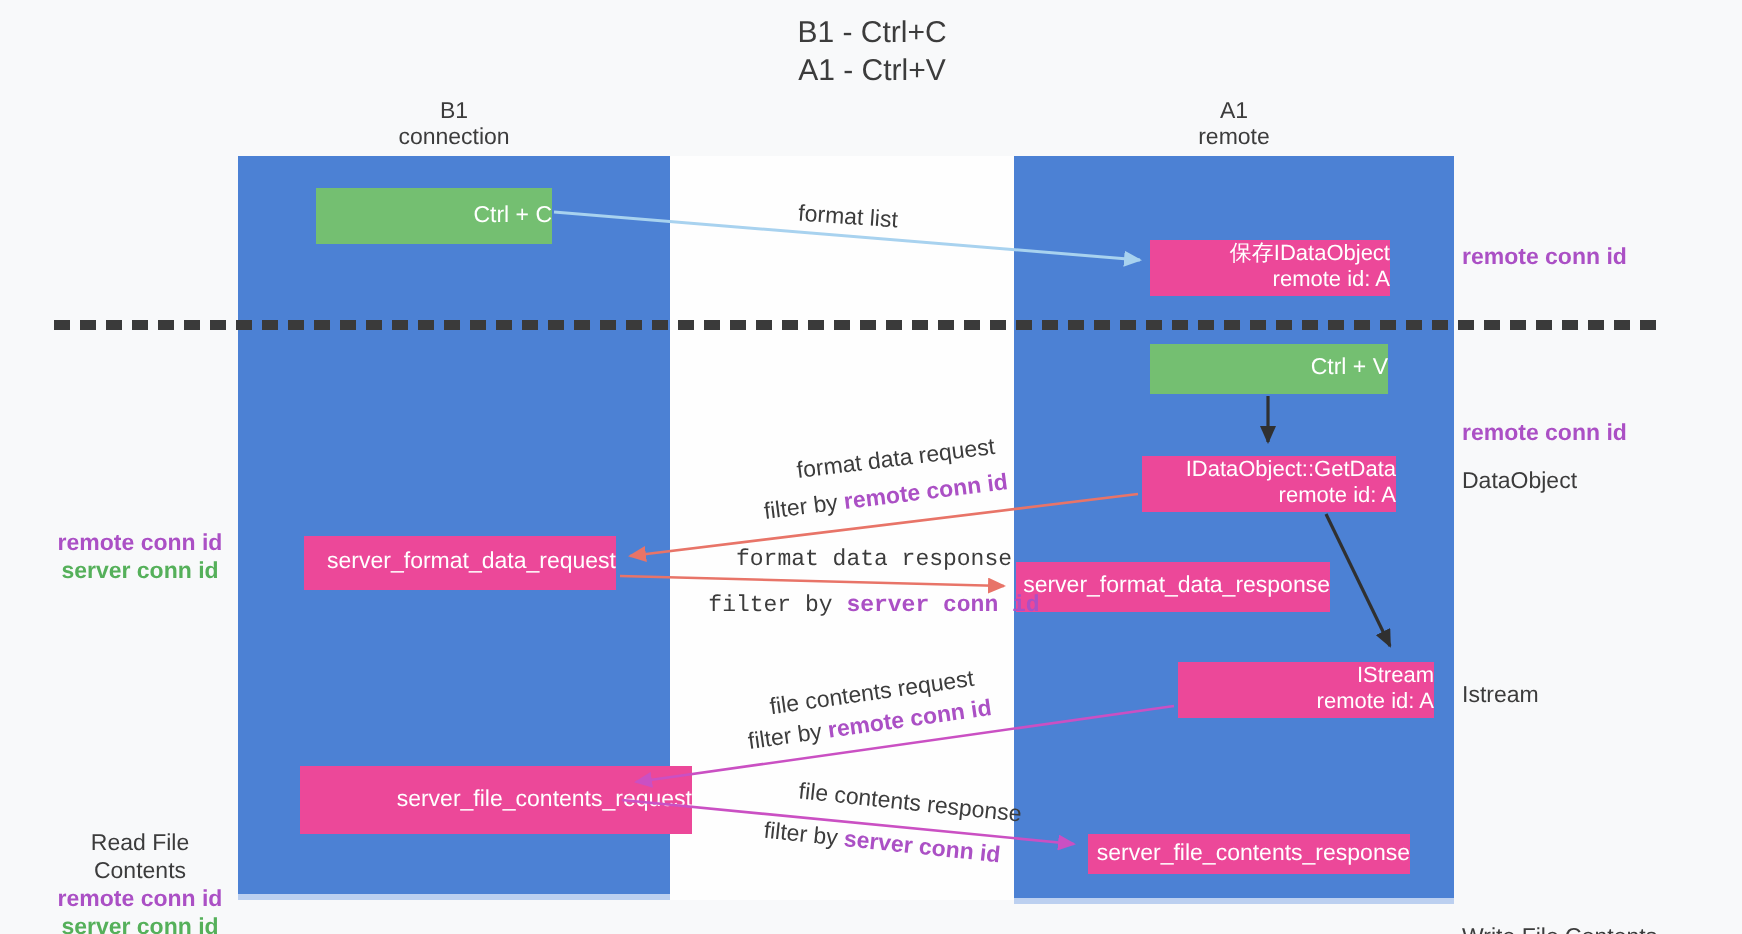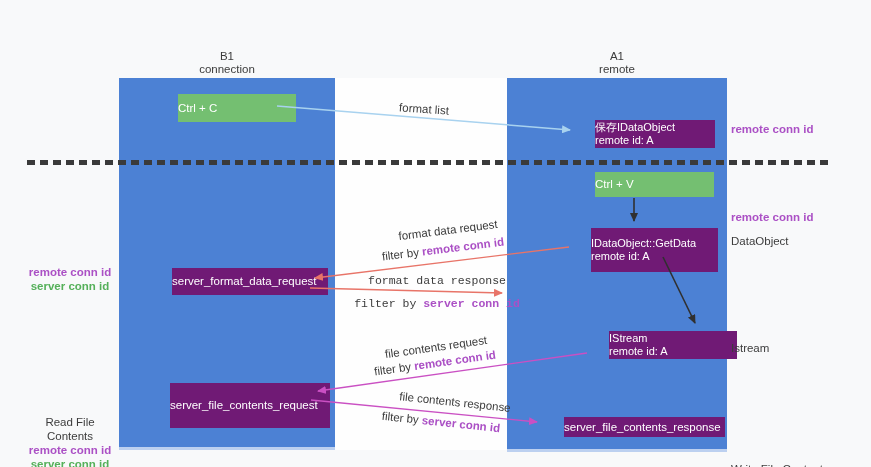--- a/index.html
+++ b/index.html
@@ -11,51 +11,55 @@
     font-size:15px;line-height:19px;color:#3c3c3c;}
   .lane-header{position:absolute;text-align:center;font-size:11.5px;line-height:13px;color:#3c3c3c;}
   .hdr-left{left:167px;top:50px;width:120px;}
   .hdr-right{left:557px;top:50px;width:120px;}
   .gapstrip{position:absolute;left:335px;top:78px;width:172px;height:372px;background:#fefefe;}
   .lane{position:absolute;top:78px;background:#4c81d4;border-bottom:3px solid #bcd0f0;}
   .lane-b1{left:119px;width:216px;height:369px;}
   .lane-a1{left:507px;width:220px;height:371px;}
   .dashline{position:absolute;left:27px;top:160px;width:806px;height:5px;z-index:6;
     background:repeating-linear-gradient(90deg,#3a3a3a 0 8px,transparent 8px 13px);}
-  .node{position:absolute;display:flex;flex-direction:column;align-items:flex-start;justify-content:center;
-    color:#fff;text-align:center;font-size:11.5px;line-height:13px;z-index:4;margin-left:20px;}
-  .orange{background:#701a75;}
+  .node{position:absolute;display:flex;flex-direction:column;align-items:flex-end;justify-content:center;
+    color:#fff;text-align:center;font-size:11.5px;line-height:13px;z-index:4;}
+  .orange{background:#ec4899;}
   .green{background:#74bf71;}
   .n-ctrl-c{left:158px;top:94px;width:118px;height:28px;}
   .n-save{left:575px;top:120px;width:120px;height:28px;font-size:11px;}
   .n-ctrl-v{left:575px;top:172px;width:119px;height:25px;}
-  .n-getdata{left:571px;top:228px;width:127px;height:44px;font-size:11px;}
+  .n-getdata{left:571px;top:228px;width:127px;height:28px;font-size:11px;}
   .n-freq{left:152px;top:268px;width:156px;height:27px;}
   .n-fresp{left:508px;top:281px;width:157px;height:25px;}
   .n-istream{left:589px;top:331px;width:128px;height:28px;font-size:11px;}
-  .n-fcreq{left:150px;top:383px;width:160px;height:45px;}
+  .n-fcreq{left:150px;top:383px;width:160px;height:34px;padding-left:36px;}
   .n-fcresp{left:544px;top:417px;width:161px;height:20px;}
   .svglayer{position:absolute;left:0;top:0;z-index:5;pointer-events:none;}
   .elabel{position:absolute;font-size:11.5px;color:#3c3c3c;white-space:nowrap;z-index:7;}
   .center{transform:translate(-50%,-50%);font-family:Liberation Mono, monospace;}
   .r4{transform:translate(-50%,-50%) rotate(4deg);}
   .rm7{transform:translate(-50%,-50%) rotate(-7deg);}
   .rm8{transform:translate(-50%,-50%) rotate(-8deg);}
   .r6{transform:translate(-50%,-50%) rotate(6deg);}
   .conn-purple{color:#ab50c5;font-weight:bold;}
   .conn-green{color:#55b05a;font-weight:bold;}
   .ann{position:absolute;font-size:11.5px;white-space:nowrap;z-index:7;}
   .ann-dark{color:#3c3c3c;}
   .leftblock{position:absolute;left:22px;width:96px;text-align:center;line-height:14px;font-size:11.5px;z-index:7;}
 </style>
 </head>
 <body>
 
 <div class="canvas">
 
+  <div class="title">
+    <div>B1 - Ctrl+C</div>
+    <div>A1 - Ctrl+V</div>
+  </div>
 
   <div class="lane-header hdr-left">
     <div>B1</div>
     <div>connection</div>
   </div>
   <div class="lane-header hdr-right">
     <div>A1</div>
     <div>remote</div>
   </div>
 
@@ -74,20 +78,23 @@
   </div>
   <div class="node green n-ctrl-v">
     <div>Ctrl + V</div>
   </div>
   <div class="node orange n-getdata">
     <div>IDataObject::GetData</div>
     <div>remote id: A</div>
   </div>
   <div class="node orange n-freq">
     <div>server_format_data_request</div>
+  </div>
+  <div class="node orange n-fresp">
+    <div>server_format_data_response</div>
   </div>
   <div class="node orange n-istream">
     <div>IStream</div>
     <div>remote id: A</div>
   </div>
   <div class="node orange n-fcreq">
     <div>server_file_contents_request</div>
   </div>
   <div class="node orange n-fcresp">
     <div>server_file_contents_response</div>

